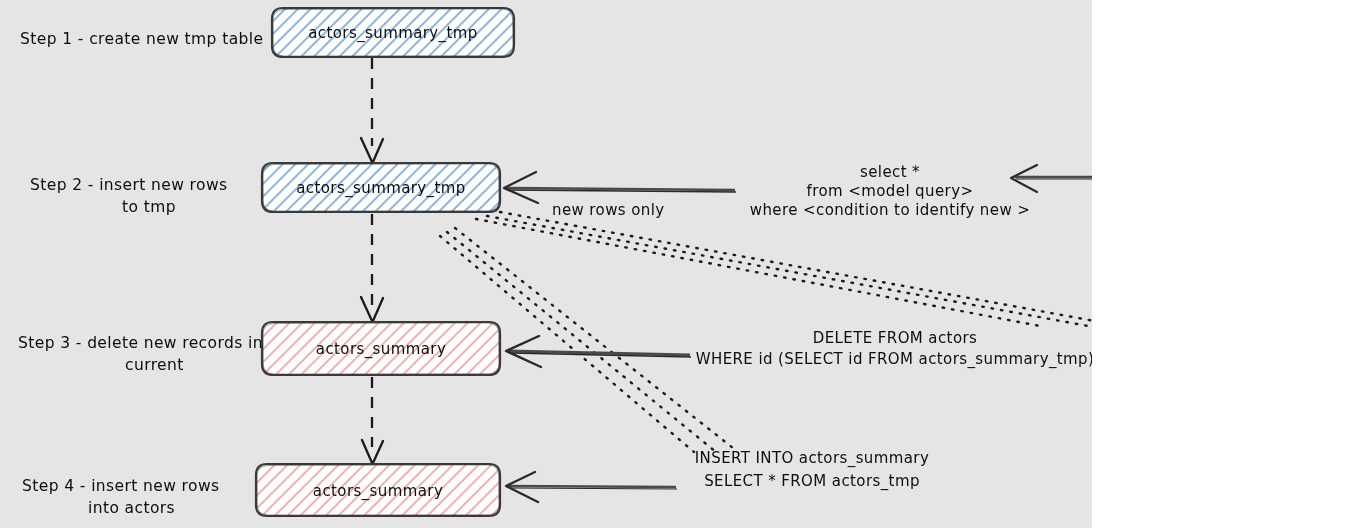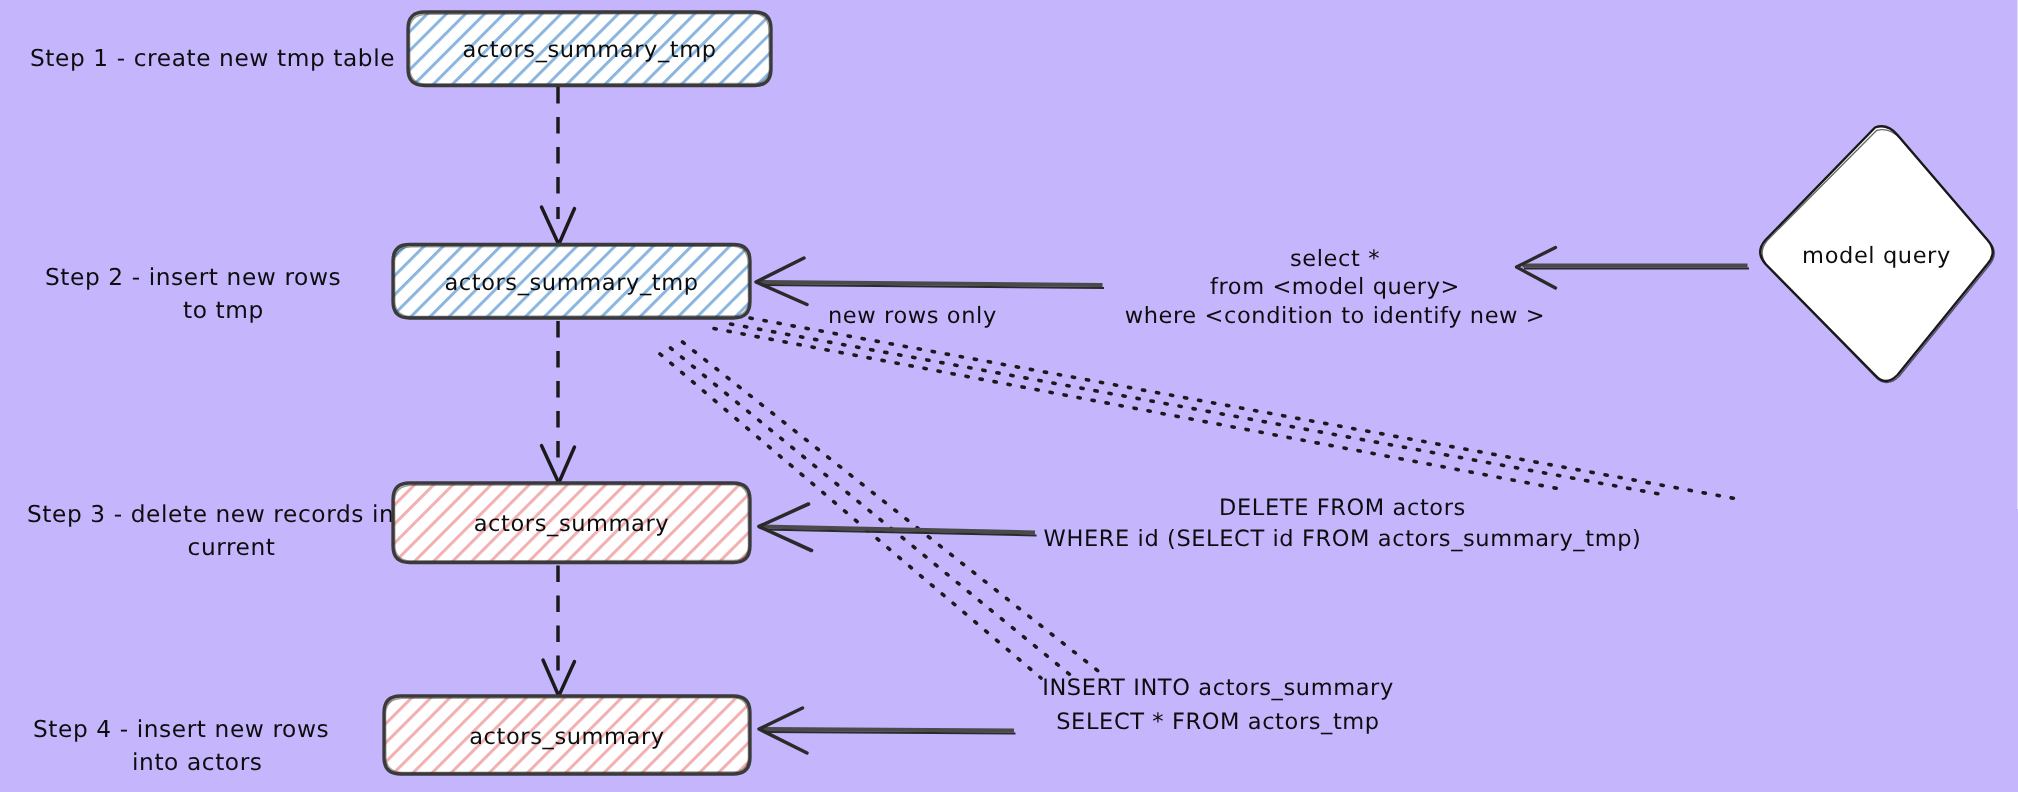--- a/index.html
+++ b/index.html
@@ -2,23 +2,23 @@
 <html><head>
 <meta charset="utf-8">
 <style>
   html, body {
     margin: 0;
     padding: 0;
     background: #ffffff;
   }
   #canvas {
     position: relative;
-    width: 1345px;
+    width: 1092px;
     height: 528px;
-    background: #c4b5fd;
+    background: #e5e5e5;
     font-family: "DejaVu Sans", sans-serif;
     overflow: hidden;
   }
   #diagram-svg {
     position: absolute;
     left: 0;
     top: 0;
     width: 1345px;
     height: 528px;
   }

